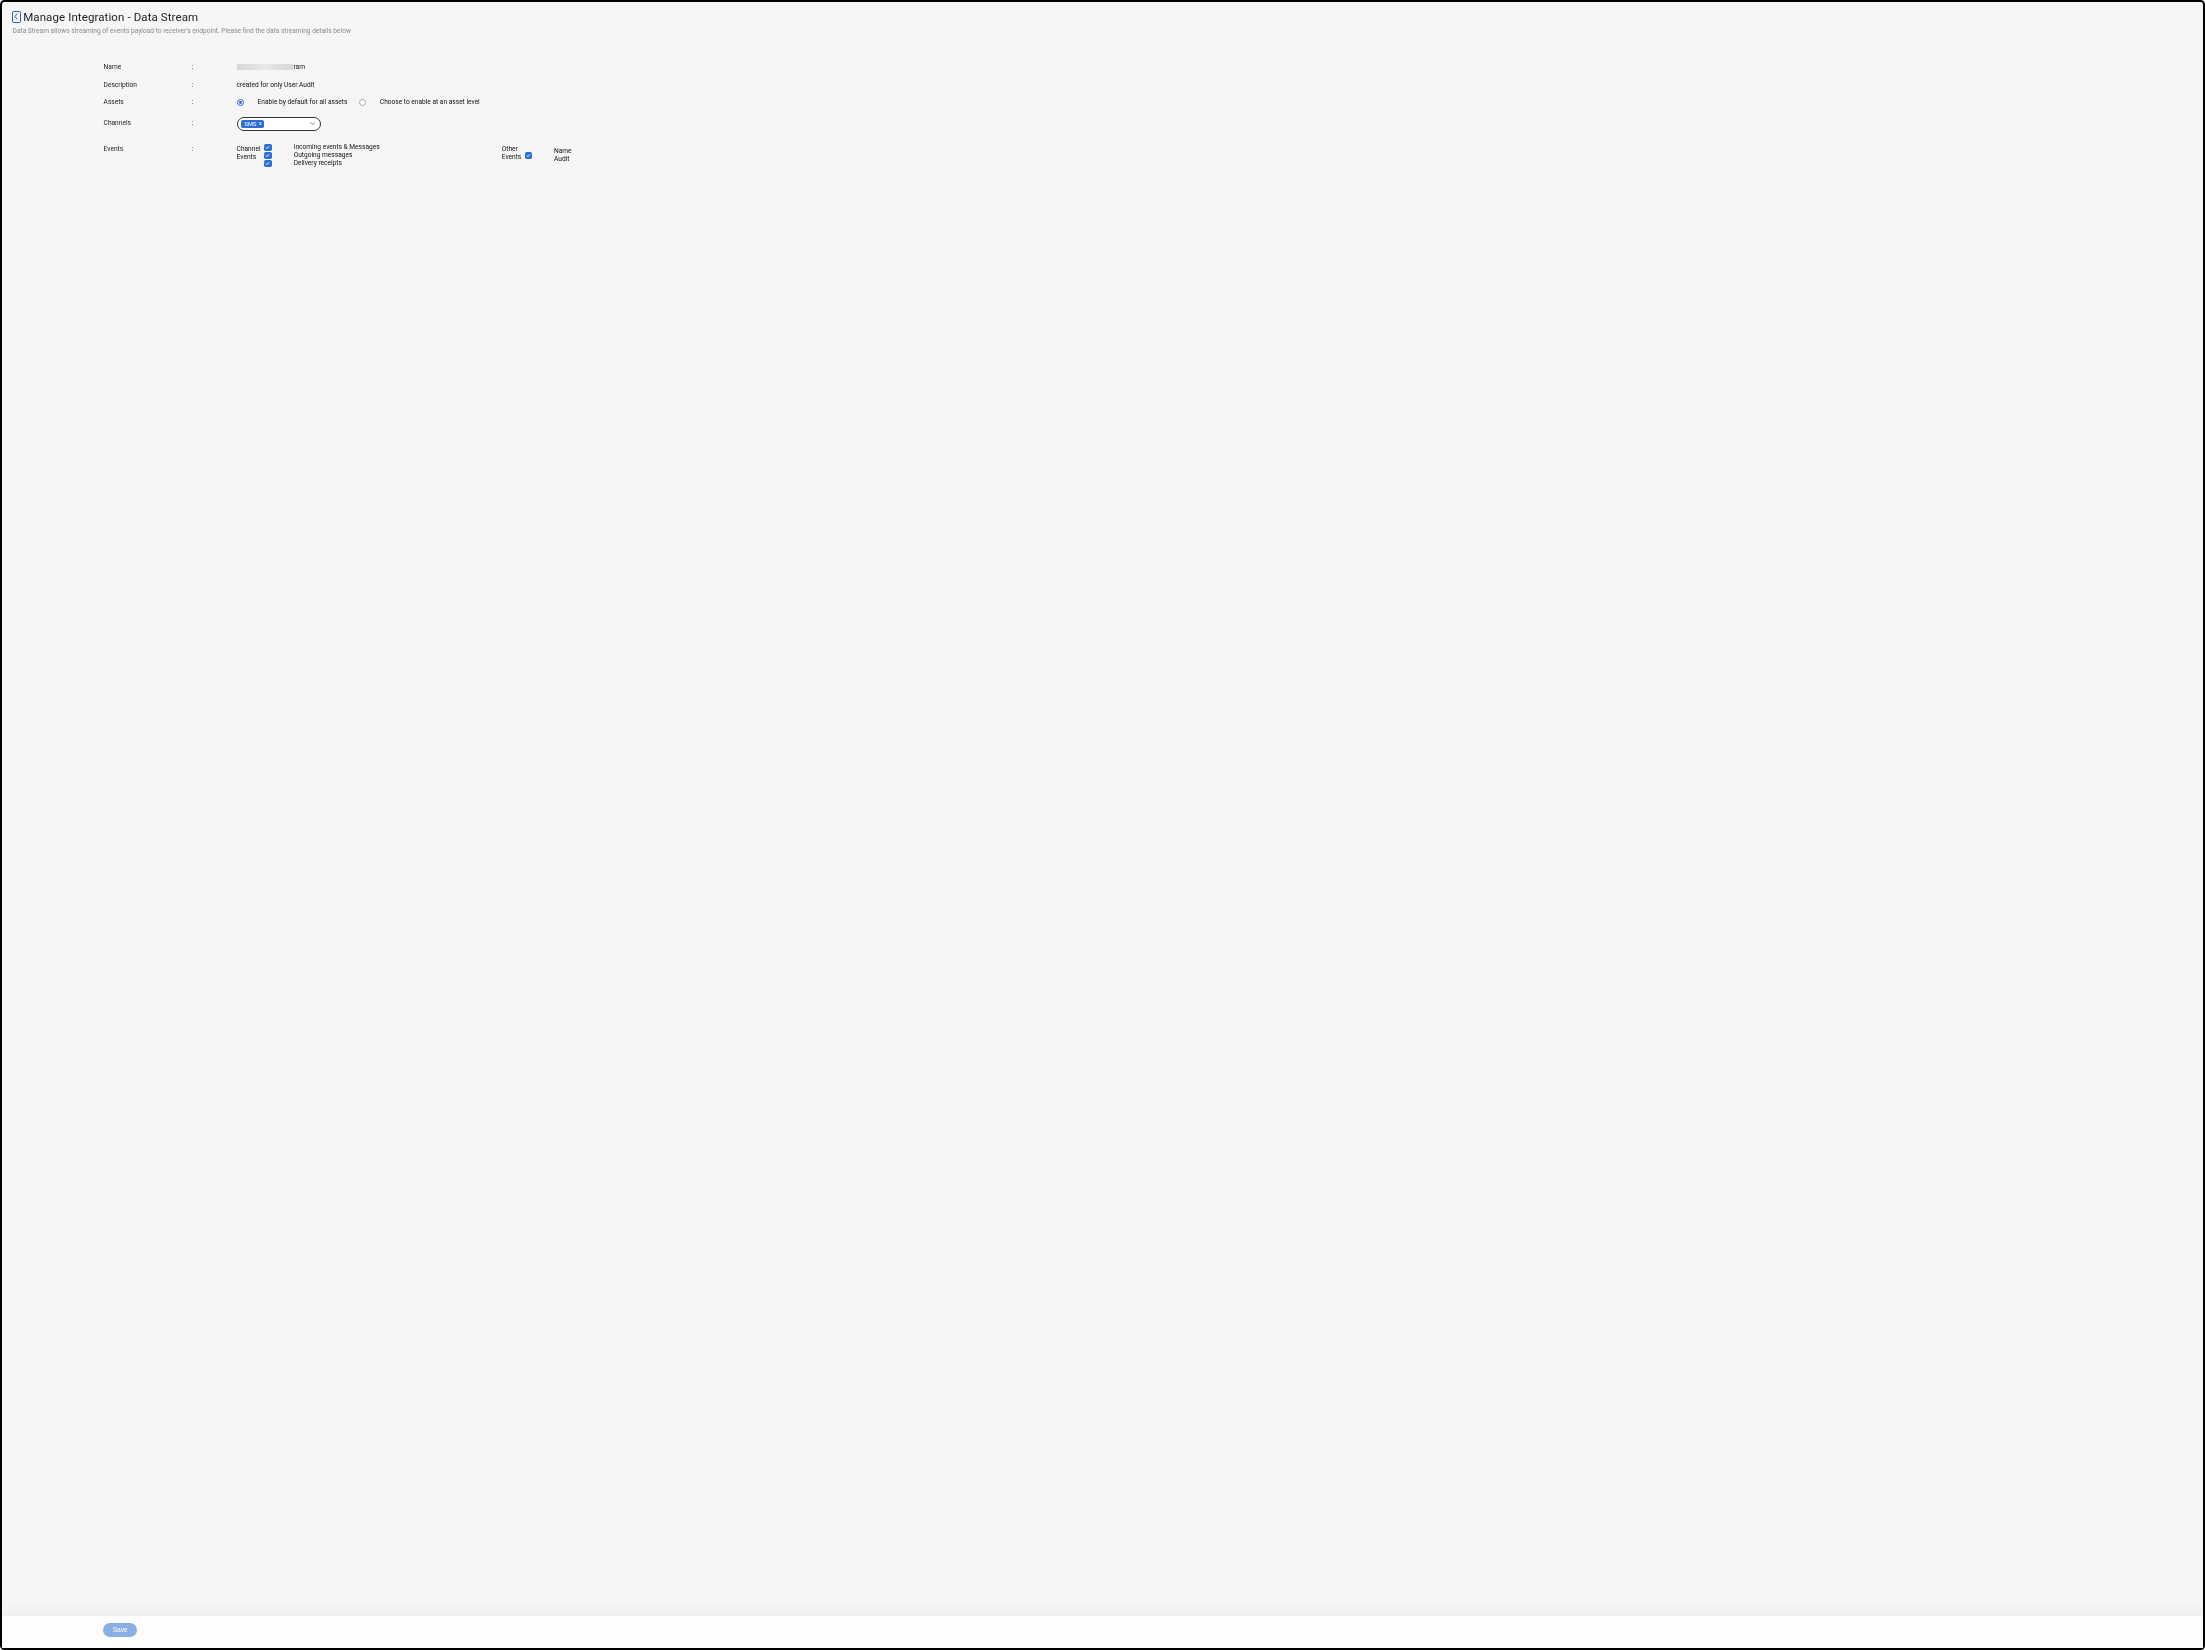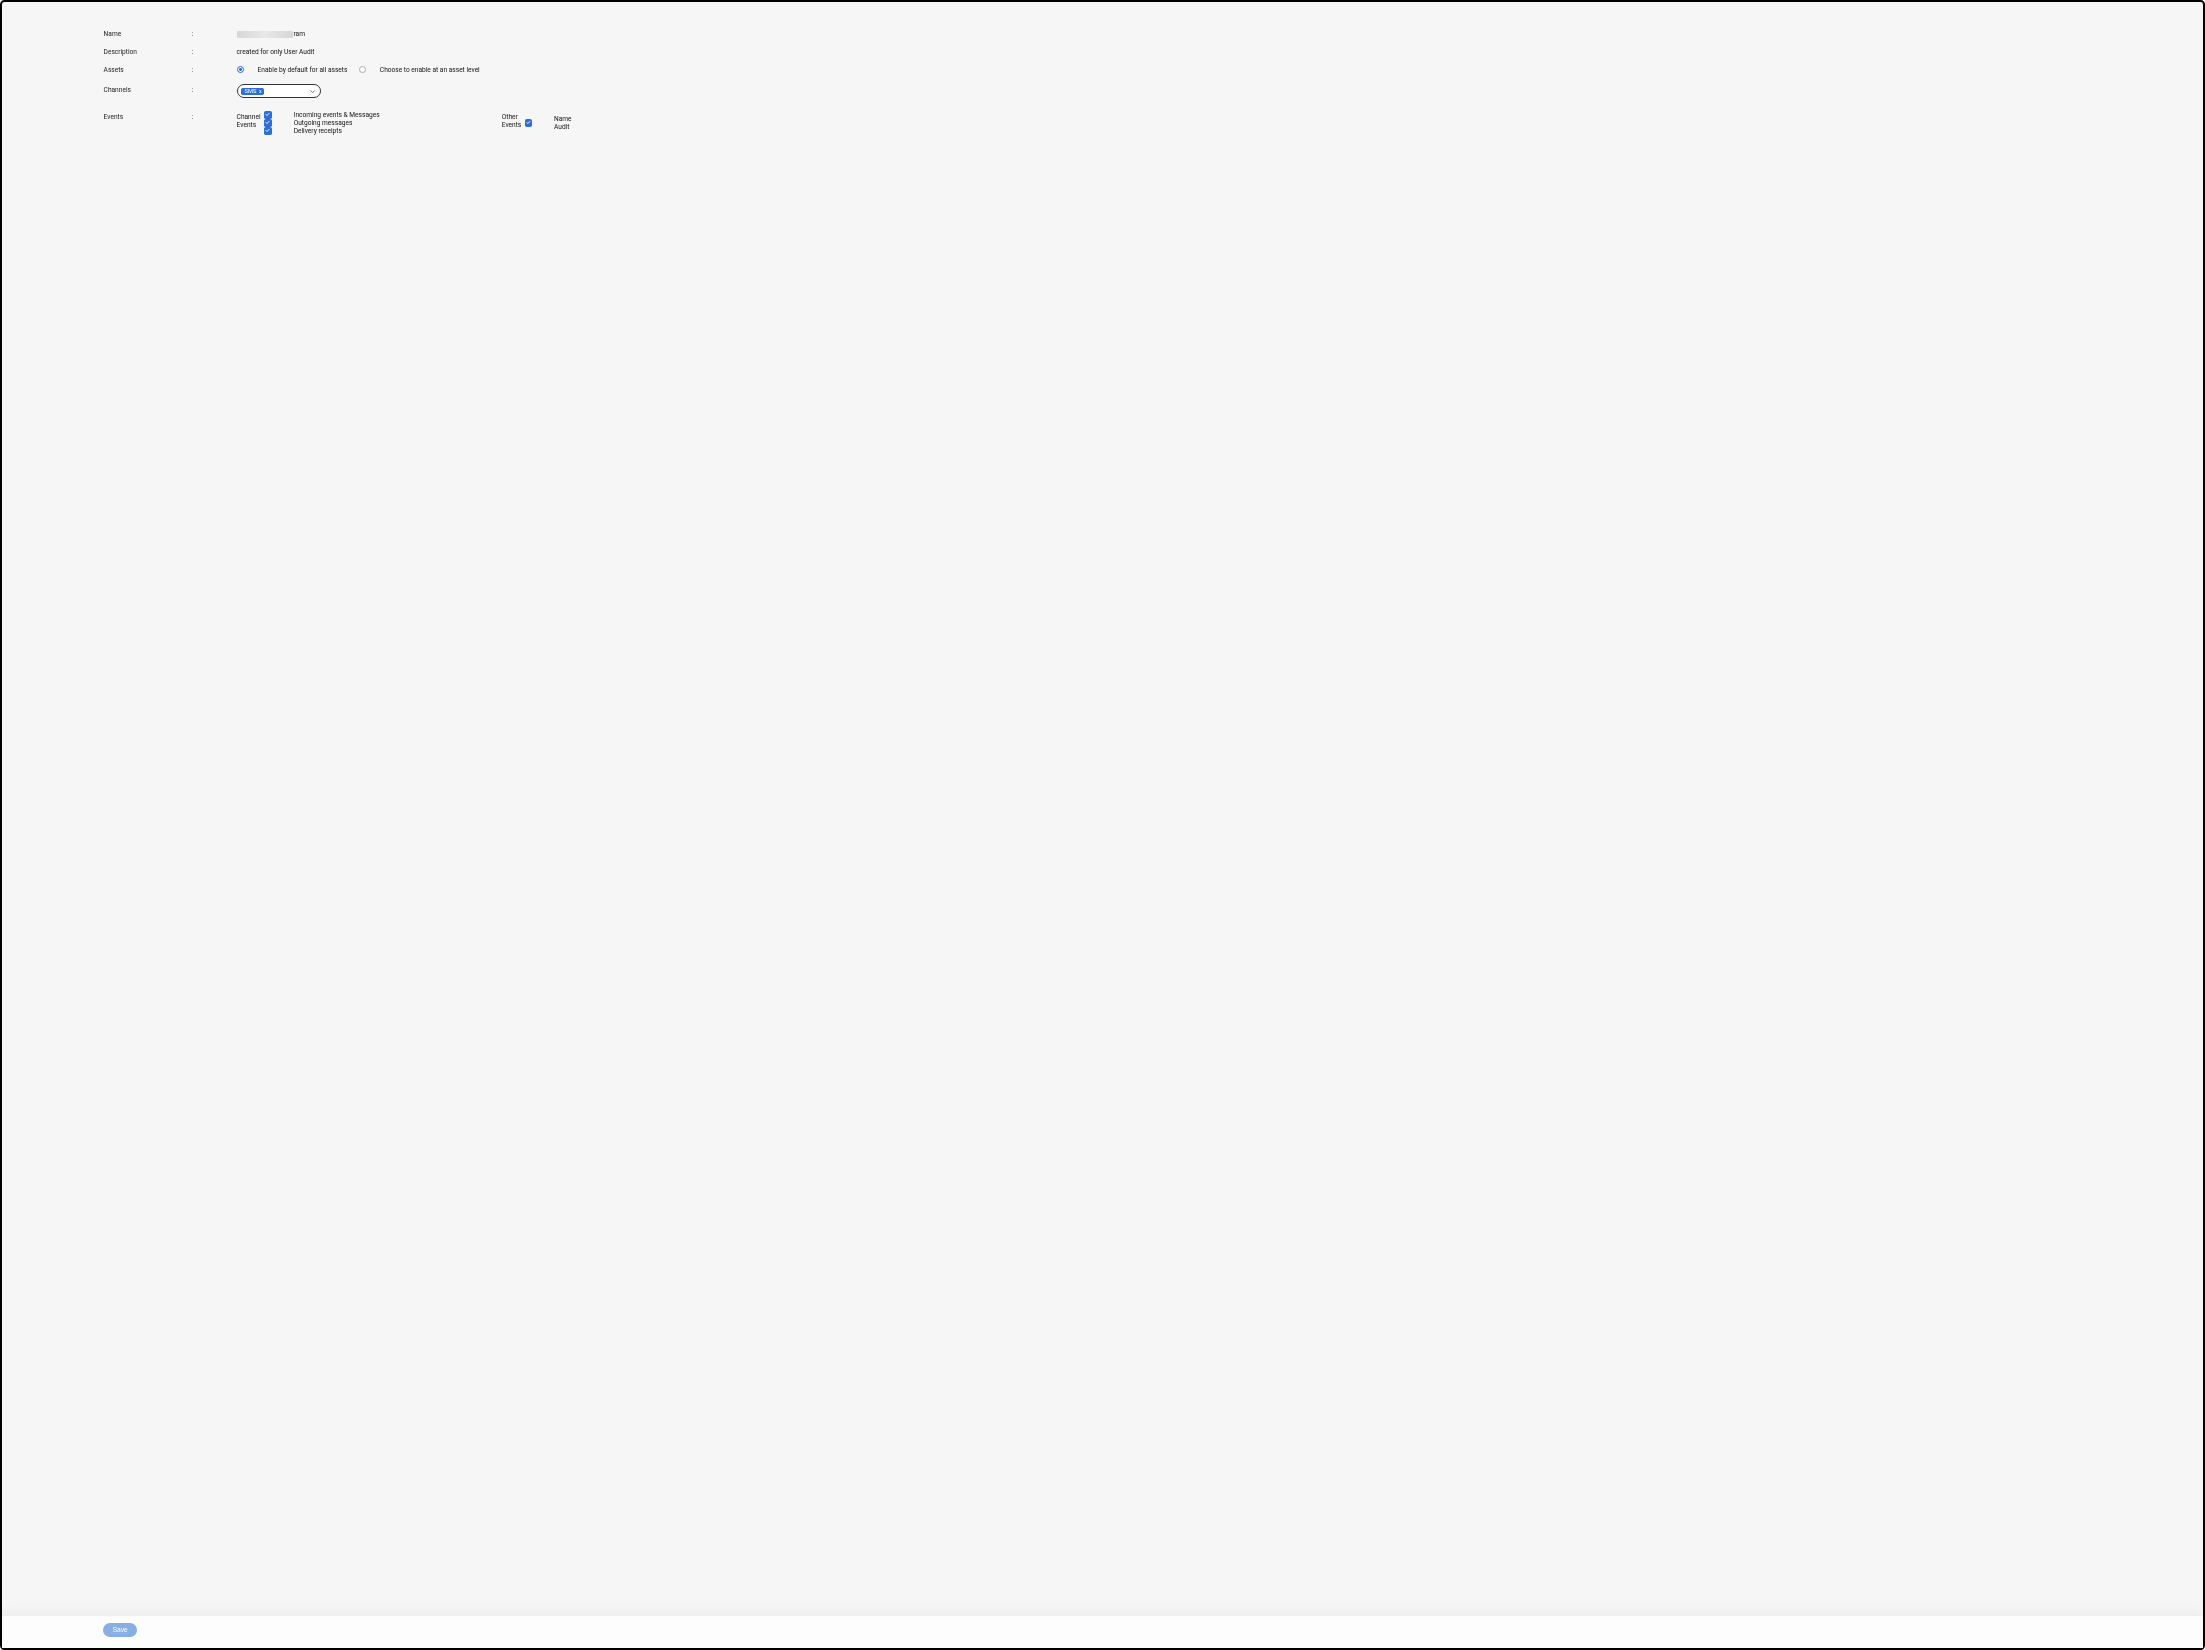--- a/index.html
+++ b/index.html
@@ -161,20 +161,31 @@
   .check-row.wide { justify-content: flex-start; gap: 0; }
   .check-row.wide .check:nth-child(1){ flex:0 0 150px; }
   .check-row.wide .check:nth-child(2){ flex:0 0 150px;align-items:center; }
   .check-row.wide .check:nth-child(3){ flex:0 0 88px; }
 </style>
 </head>
 <body>
 
 <div class="frame">
 
+  <div class="header">
+    <div class="header-row">
+      <button class="back-btn">
+        <svg width="4.4" height="7" viewBox="0 0 10 16">
+            <path d="M7 2 L2 8 L7 14" stroke="#444" stroke-width="2" fill="none" stroke-linecap="round" stroke-linejoin="round"></path>
+          </svg>
+      </button>
+      <h1 class="page-title">Manage Integration - Data Stream</h1>
+    </div>
+    <div class="page-subtitle">Data Stream allows streaming of events payload to receiver's endpoint. Please find the data streaming details below</div>
+  </div>
 
   <div class="content">
     <div class="form-area">
 
       <div class="row">
         <div class="row-label">Name</div>
         <div class="row-colon">:</div>
         <div class="row-value">
           <span class="name-blurred"></span><span>ram</span>
         </div>

